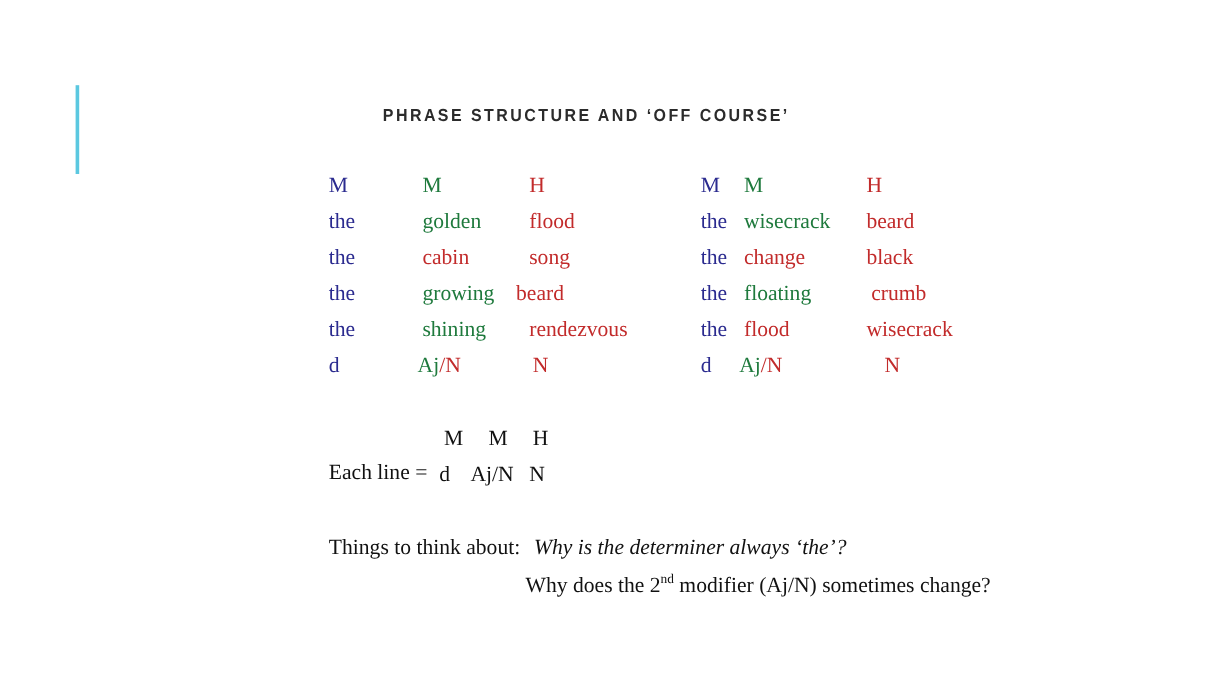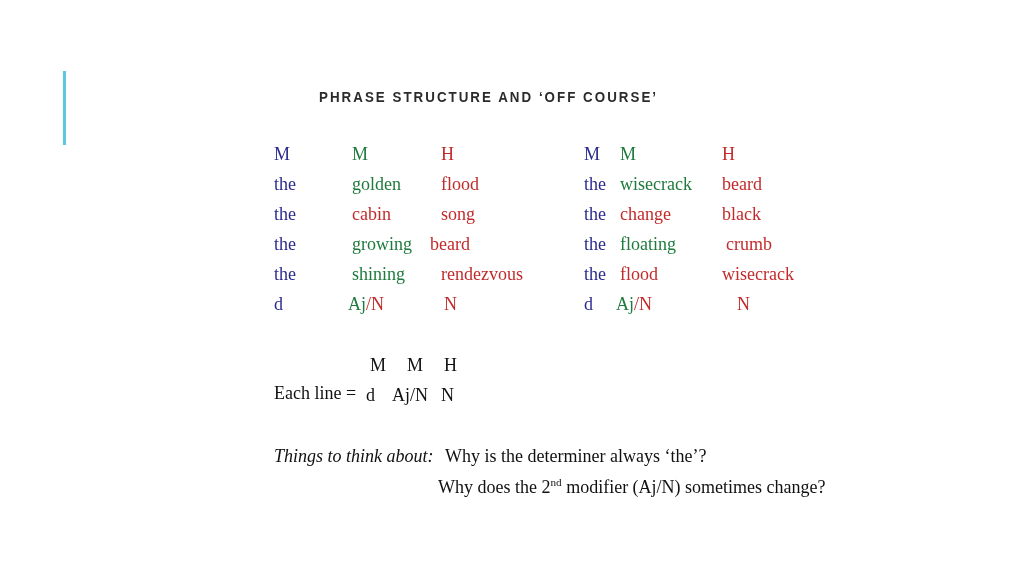--- a/index.html
+++ b/index.html
@@ -106,22 +106,22 @@
   .think {
     position: absolute;
     left: 274px;
     top: 441px;
     font-size: 18px;
     line-height: 30px;
     color: #111111;
     white-space: nowrap;
   }
   .think-row { position: relative; height: 31px; }
-  .think-label { position: absolute; left: 0; top: 0; font-style: italic; }
-  .think-q1 { position: absolute; left: 171px; top: 0; }
+  .think-label { position: absolute; left: 0; top: 0; }
+  .think-q1 { position: absolute; left: 171px; top: 0; font-style: italic; }
   .think-q2 { position: absolute; left: 164px; top: 0; }
   .think-row2 { padding-left: 0; }
   sup {
     font-size: 0.62em;
     vertical-align: super;
     line-height: 0;
   }
 </style>
 </head>
 <body>

